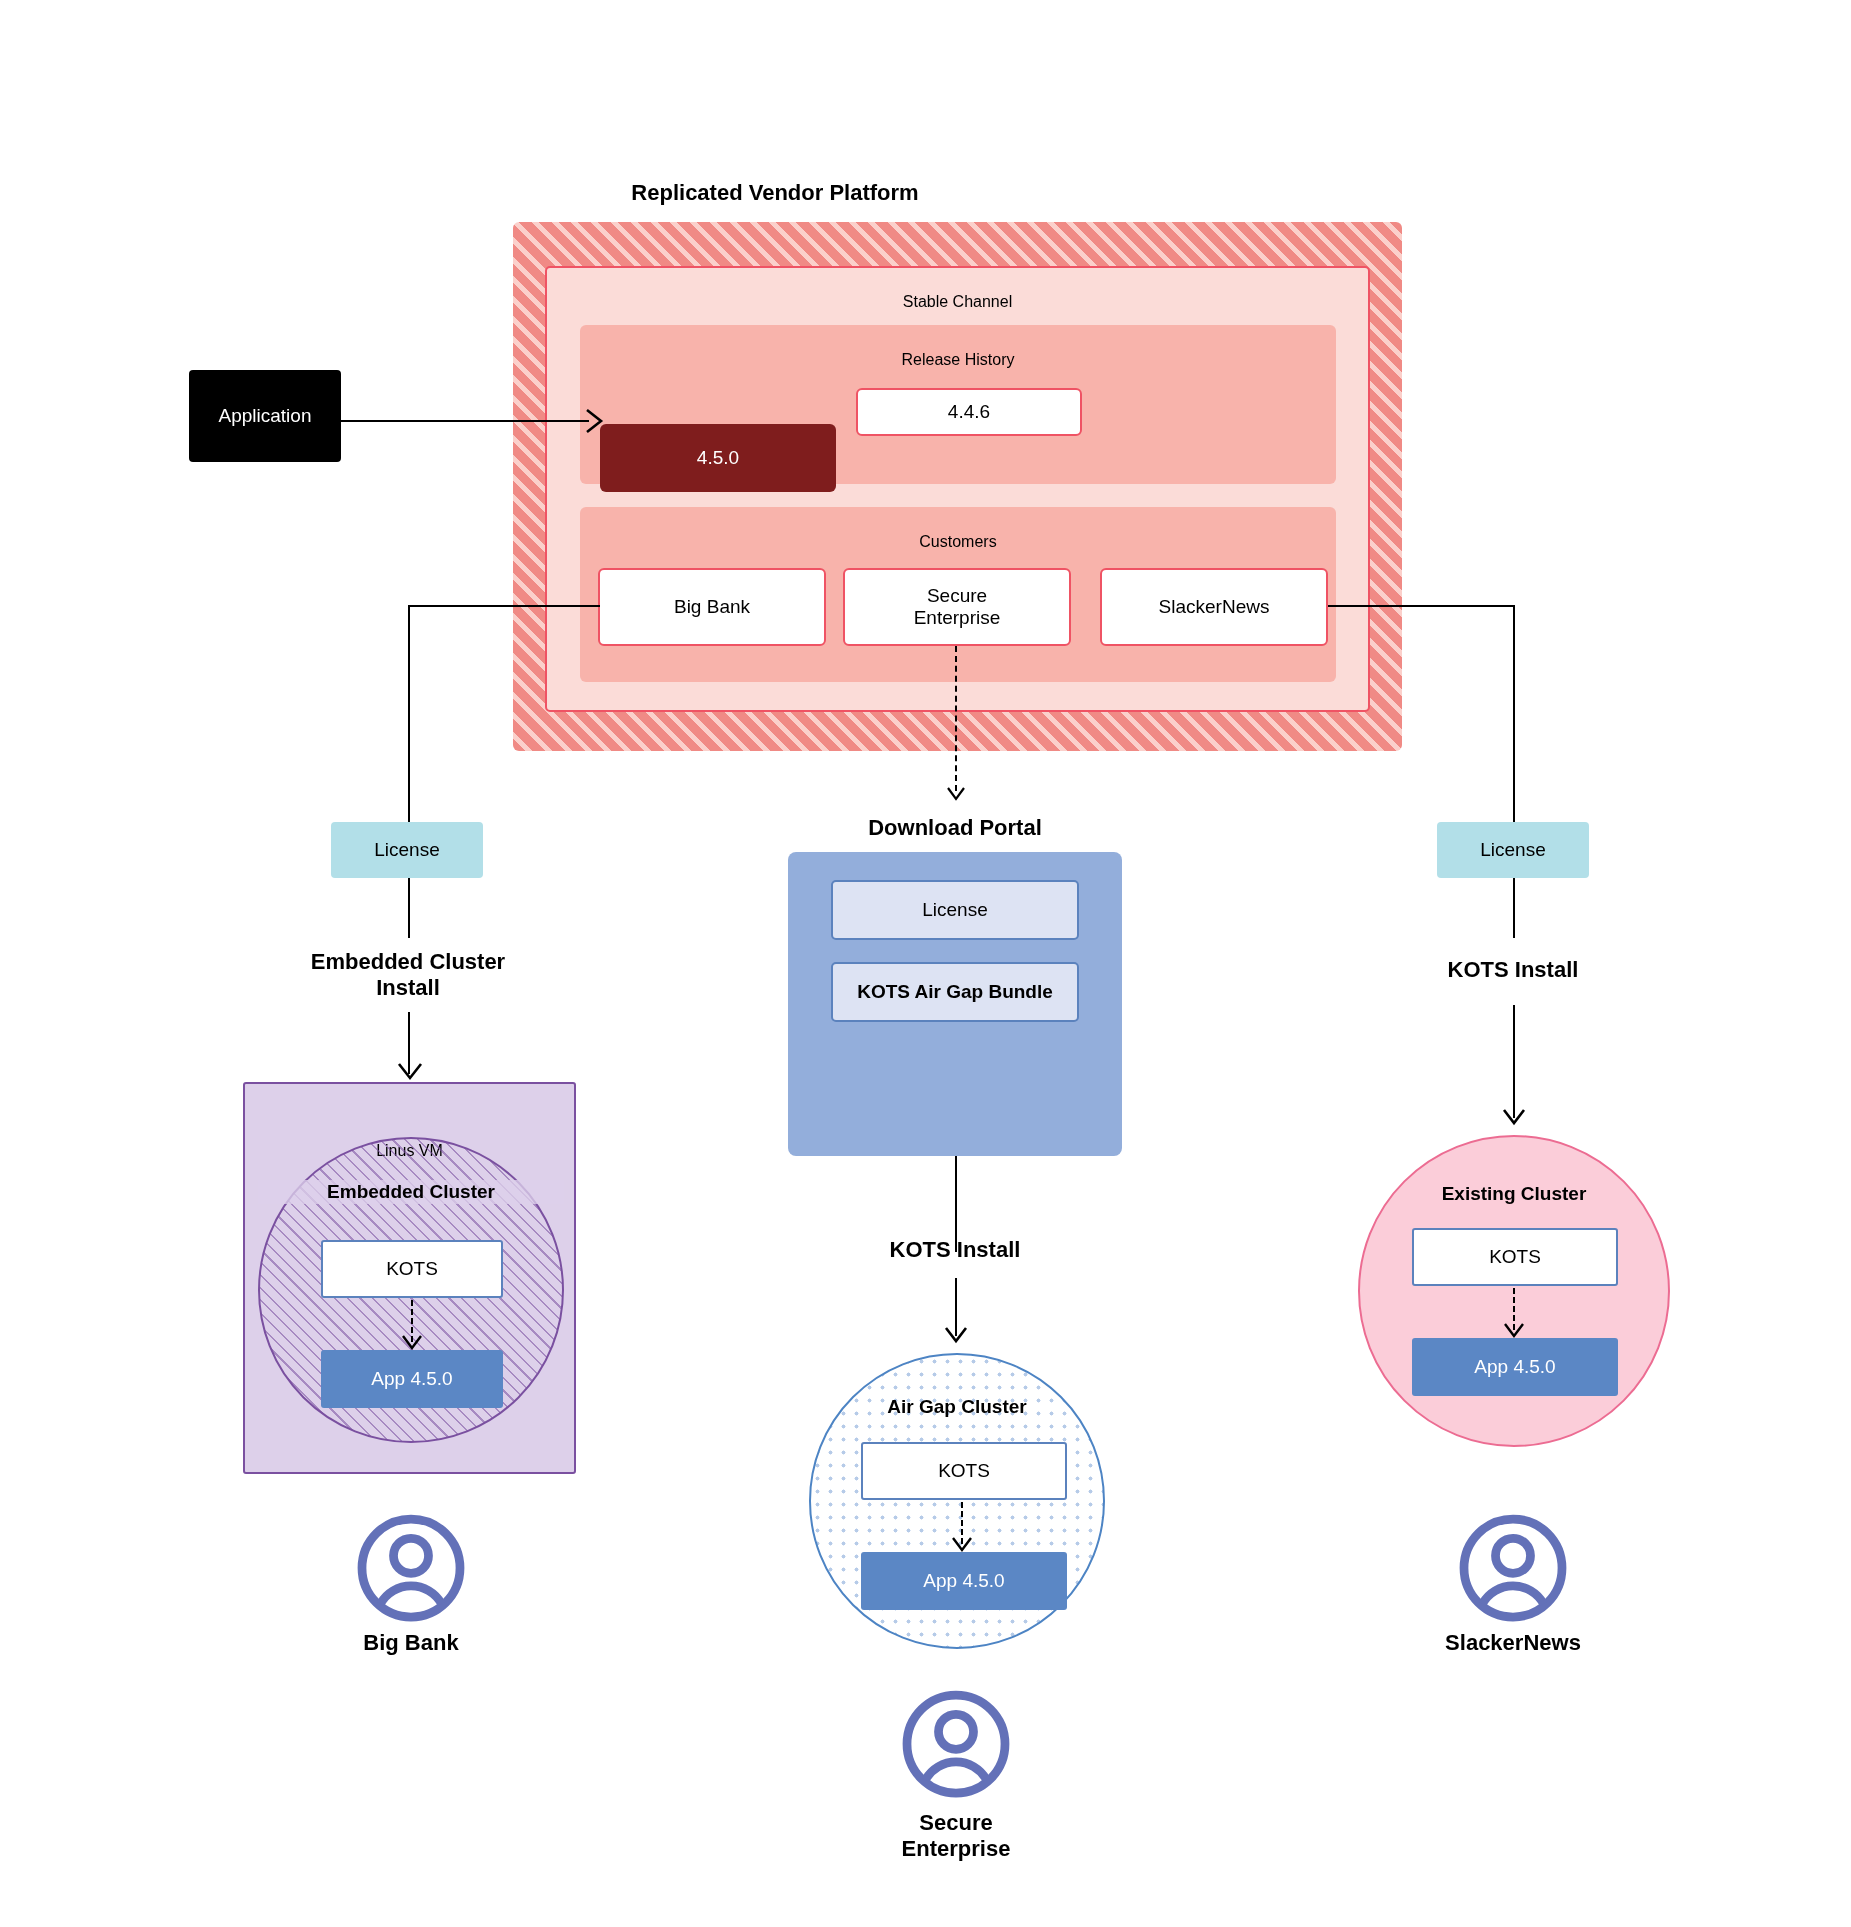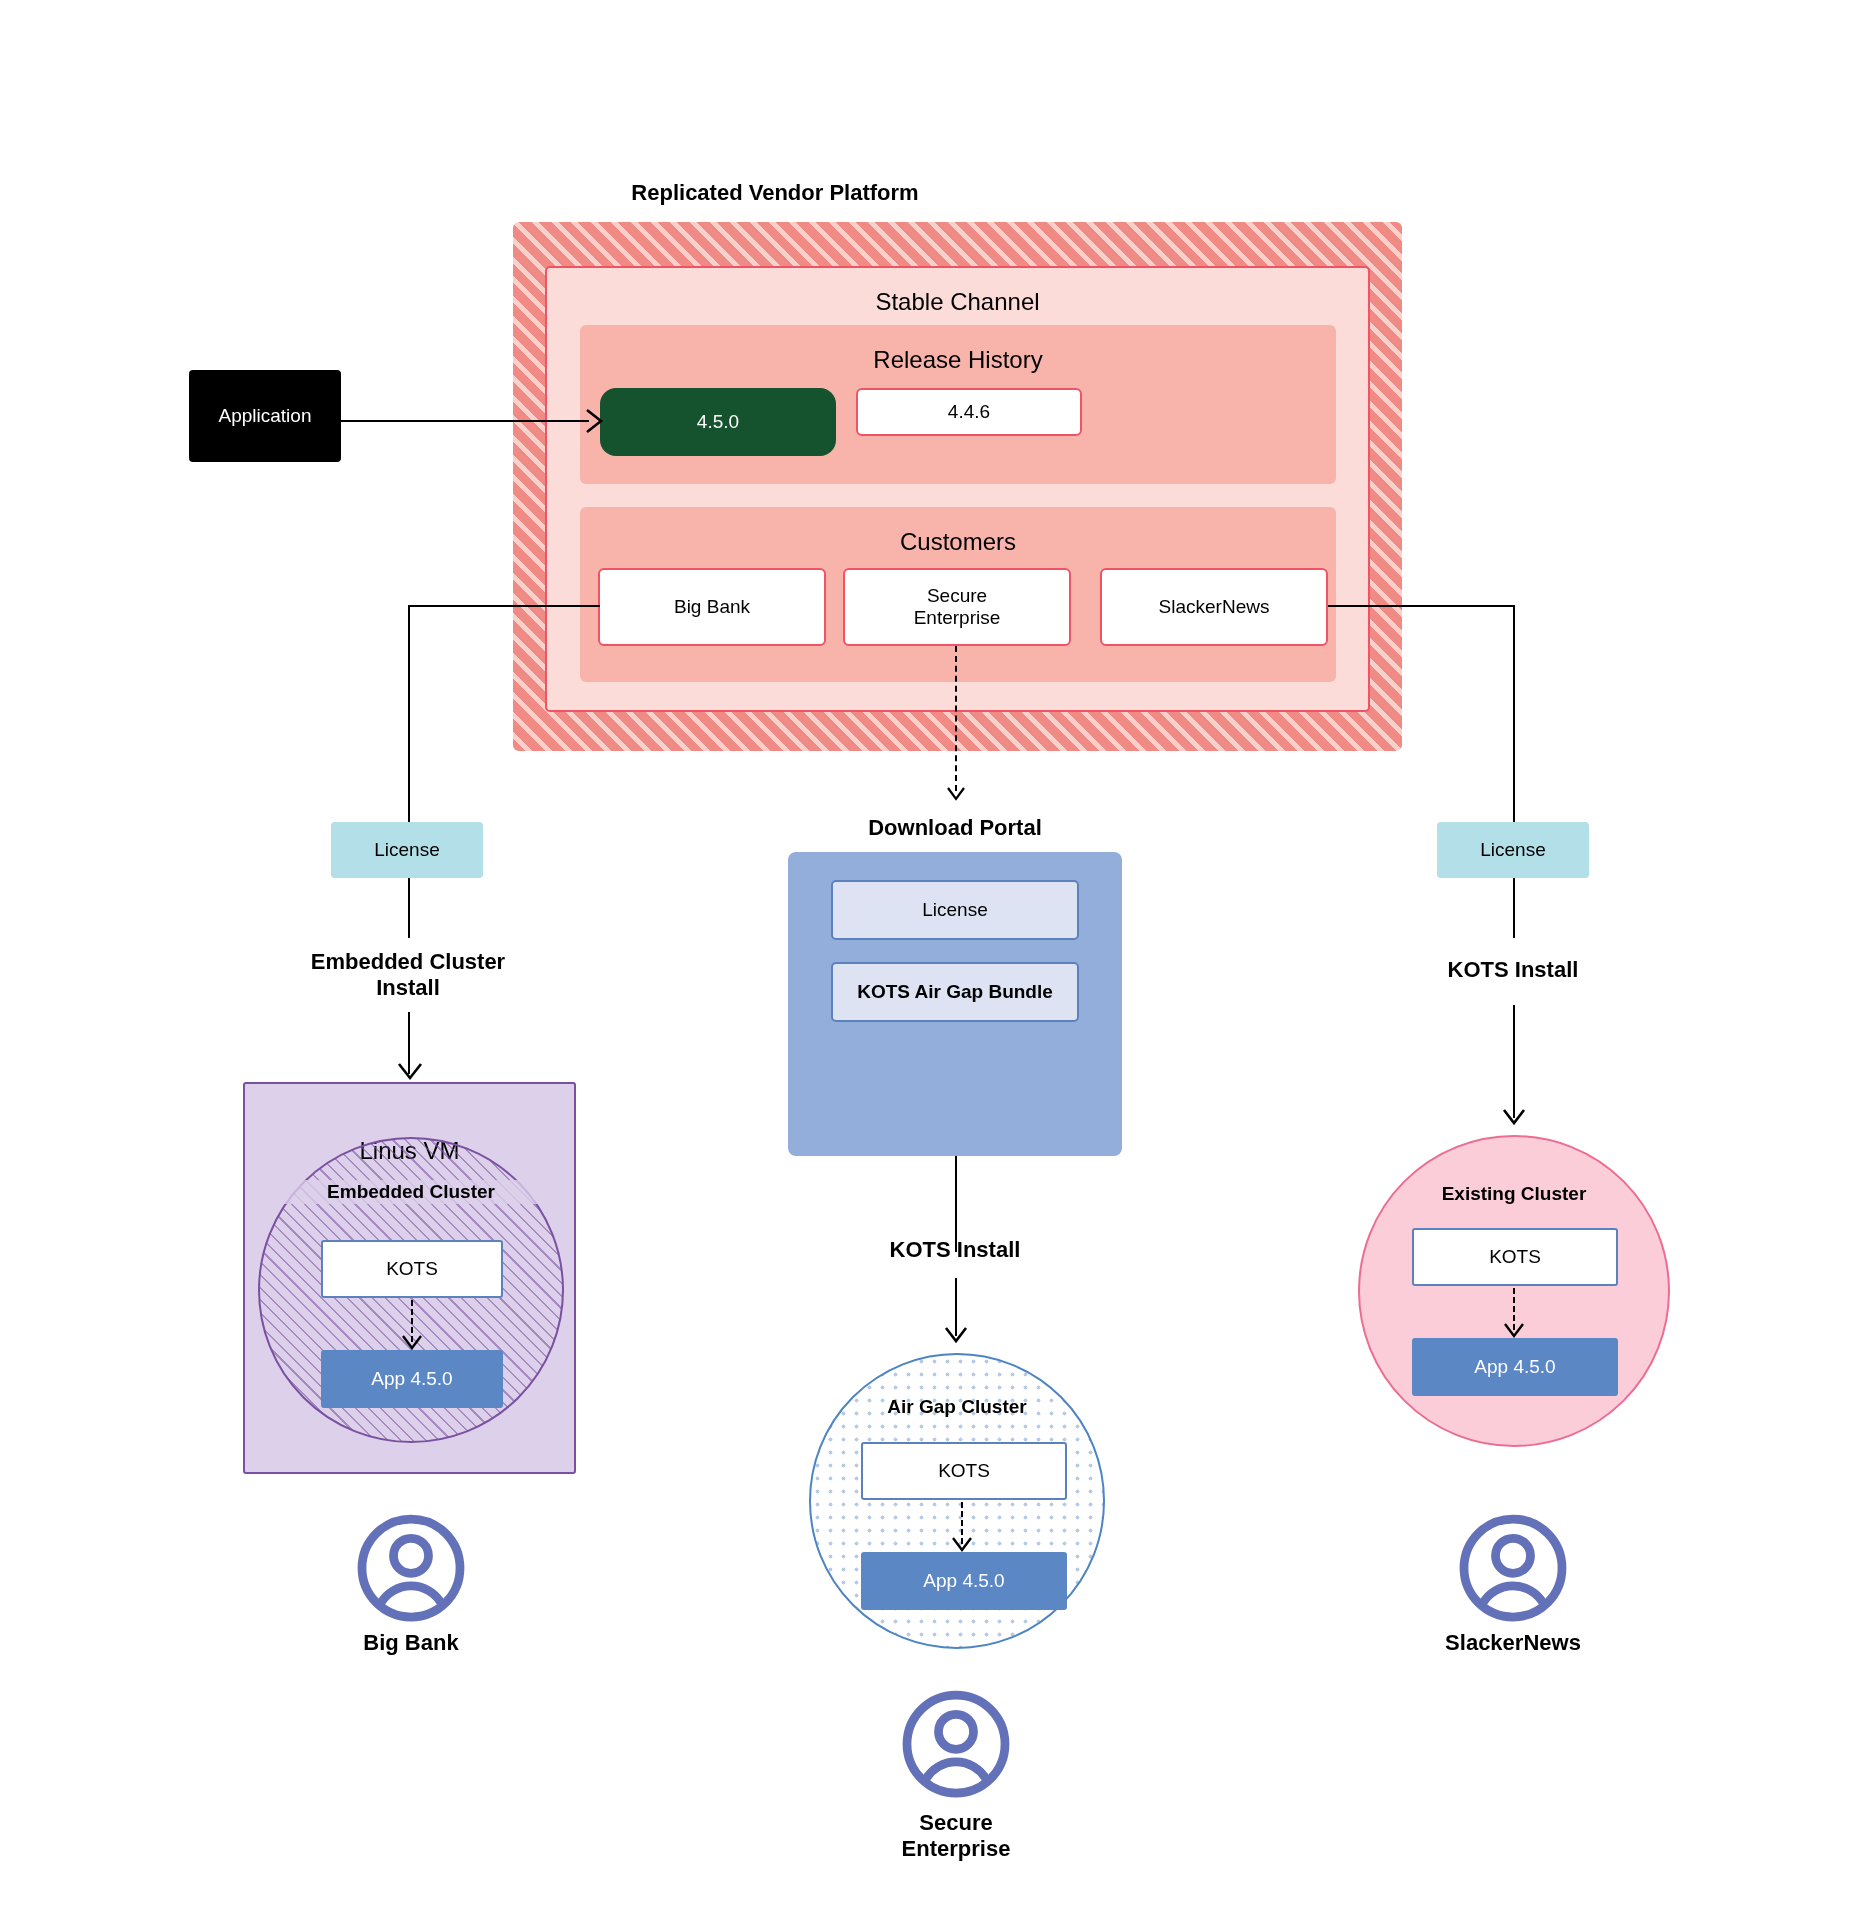--- a/index.html
+++ b/index.html
@@ -3,38 +3,38 @@
 <meta charset="utf-8">
 <style>
   html,body{margin:0;padding:0;background:#ffffff;}
   body{width:1851px;height:1927px;position:relative;font-family:"Liberation Sans","DejaVu Sans",sans-serif;color:#000;overflow:hidden;}
   .stage{position:absolute;left:0;top:0;width:1851px;height:1927px;}
   .abs{position:absolute;box-sizing:border-box;}
   .ctr{display:flex;align-items:center;justify-content:center;text-align:center;}
 
   
   .title-main{font-size:22px;font-weight:700;}
-  .lbl-sec{font-size:24px;font-weight:400;}
+  .lbl-sec{font-size:16px;font-weight:400;}
   .lbl-box{font-size:19px;font-weight:400;}
   .lbl-bold{font-size:22px;font-weight:700;}
   .lbl-bold-sm{font-size:19px;font-weight:700;}
   .lbl-white{color:#ffffff;}
 
   
   .vendor-outer{
     background:
       repeating-linear-gradient(45deg,
         #f08a85 0px, #f08a85 9px,
         #fbd0cb 9px, #fbd0cb 14px);
     border-radius:6px;
   }
   .stable-channel{background:#fbdcd8;border:2px solid #ef5364;border-radius:5px;}
   .rel-history{background:#f8b3ab;border-radius:6px;}
   .customers{background:#f8b3ab;border-radius:6px;}
-  .rel-active{background:#14532d;border-radius:16px;}
+  .rel-active{background:#7f1d1d;border-radius:6px;margin-top:36px;}
   .rel-box{background:#ffffff;border:2px solid #ef5364;border-radius:6px;}
   .cust-box{background:#ffffff;border:2px solid #ef5364;border-radius:6px;}
 
   .application{background:#000000;border-radius:4px;}
   .license-box{background:#b2dfe8;border-radius:4px;}
 
   
   .portal{background:#93aedb;border-radius:8px;}
   .portal-item{background:#dde3f3;border:2px solid #5b82bd;border-radius:5px;}
 

